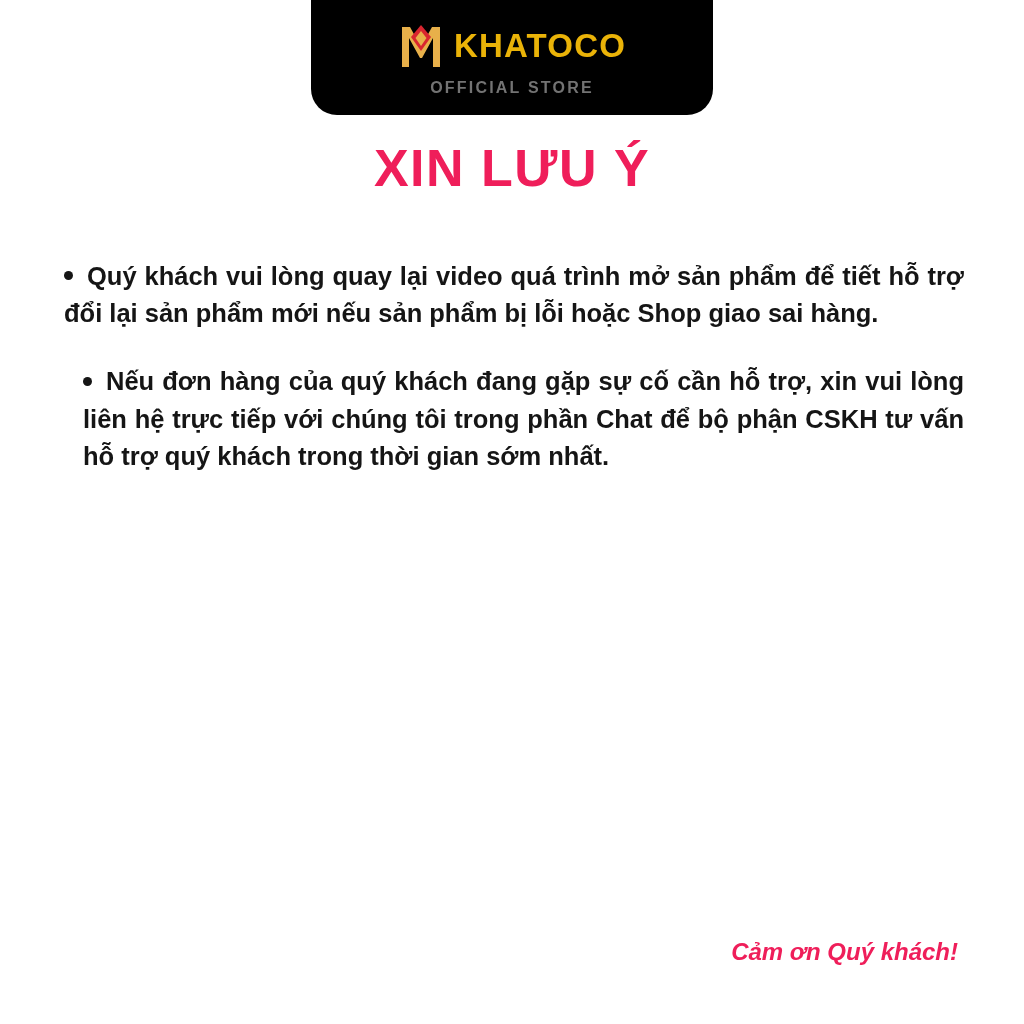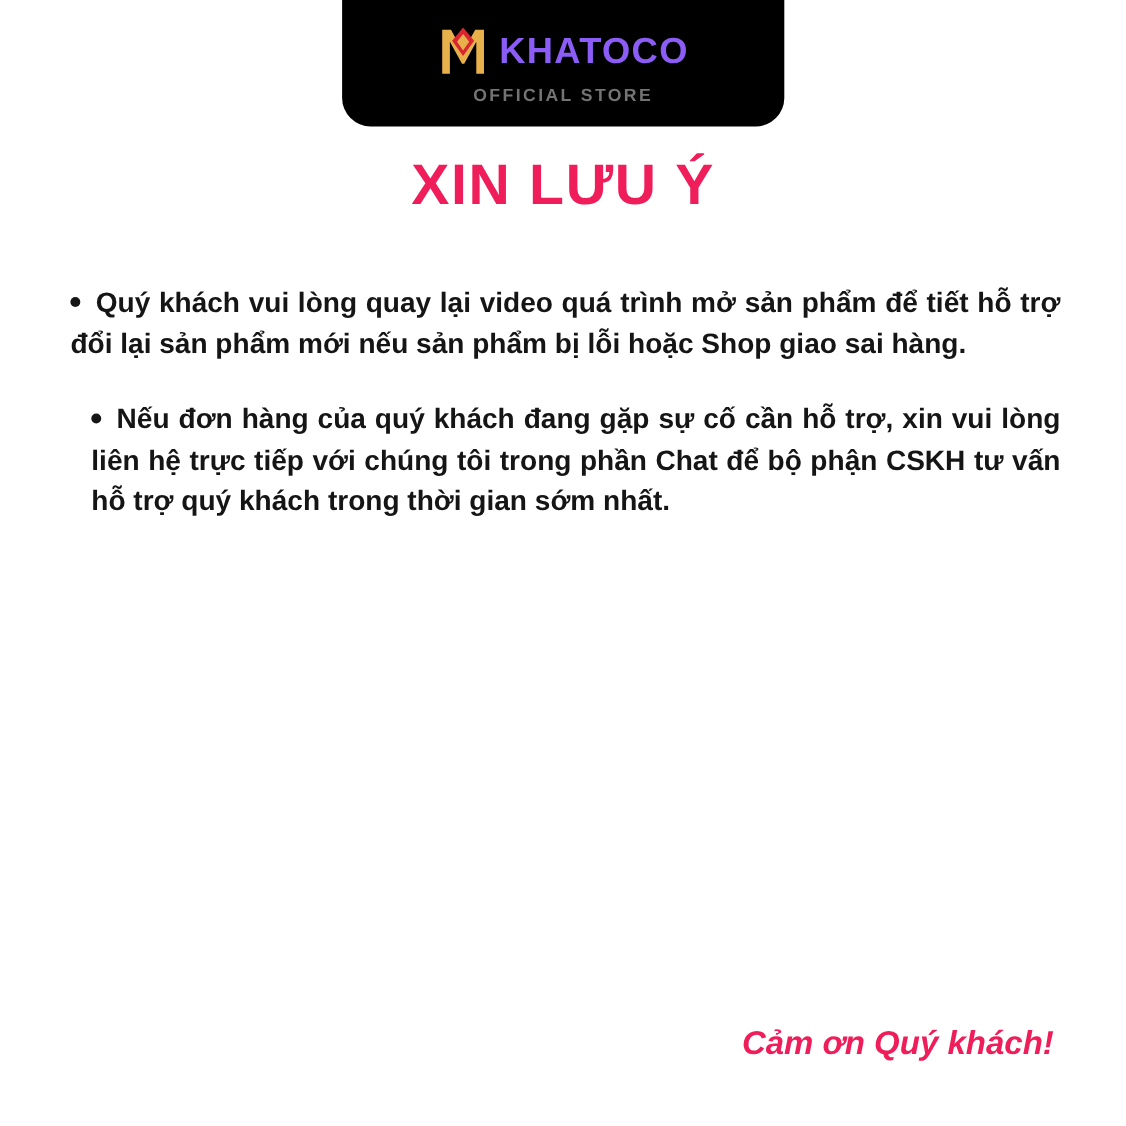--- a/index.html
+++ b/index.html
@@ -44,21 +44,21 @@
     justify-content: center;
     gap: 10px;
     height: 52px;
   }
   .brand-mark {
     width: 46px;
     height: 48px;
     display: block;
   }
   .brand-name {
-    color: #8b5cf6;
+    color: #eab308;
     font-size: 33px;
     font-weight: 700;
     letter-spacing: 1.2px;
     line-height: 1;
   }
   .brand-sub {
     color: #737373;
     font-size: 16px;
     font-weight: 700;
     letter-spacing: 2.2px;
@@ -109,21 +109,21 @@
     margin-bottom: 4px;
   }
   .b1 { letter-spacing: -0.1px; }
   .b3 { text-align: justify; }
 
   .thanks {
     position: absolute;
     right: 66px;
     bottom: 58px;
     color: #ef1e5a;
-    font-size: 30px;
+    font-size: 24px;
     font-weight: 700;
     font-style: italic;
   }
 </style>
 </head>
 <body>
 
 <div class="page">
 
   <div class="brand-bar">

